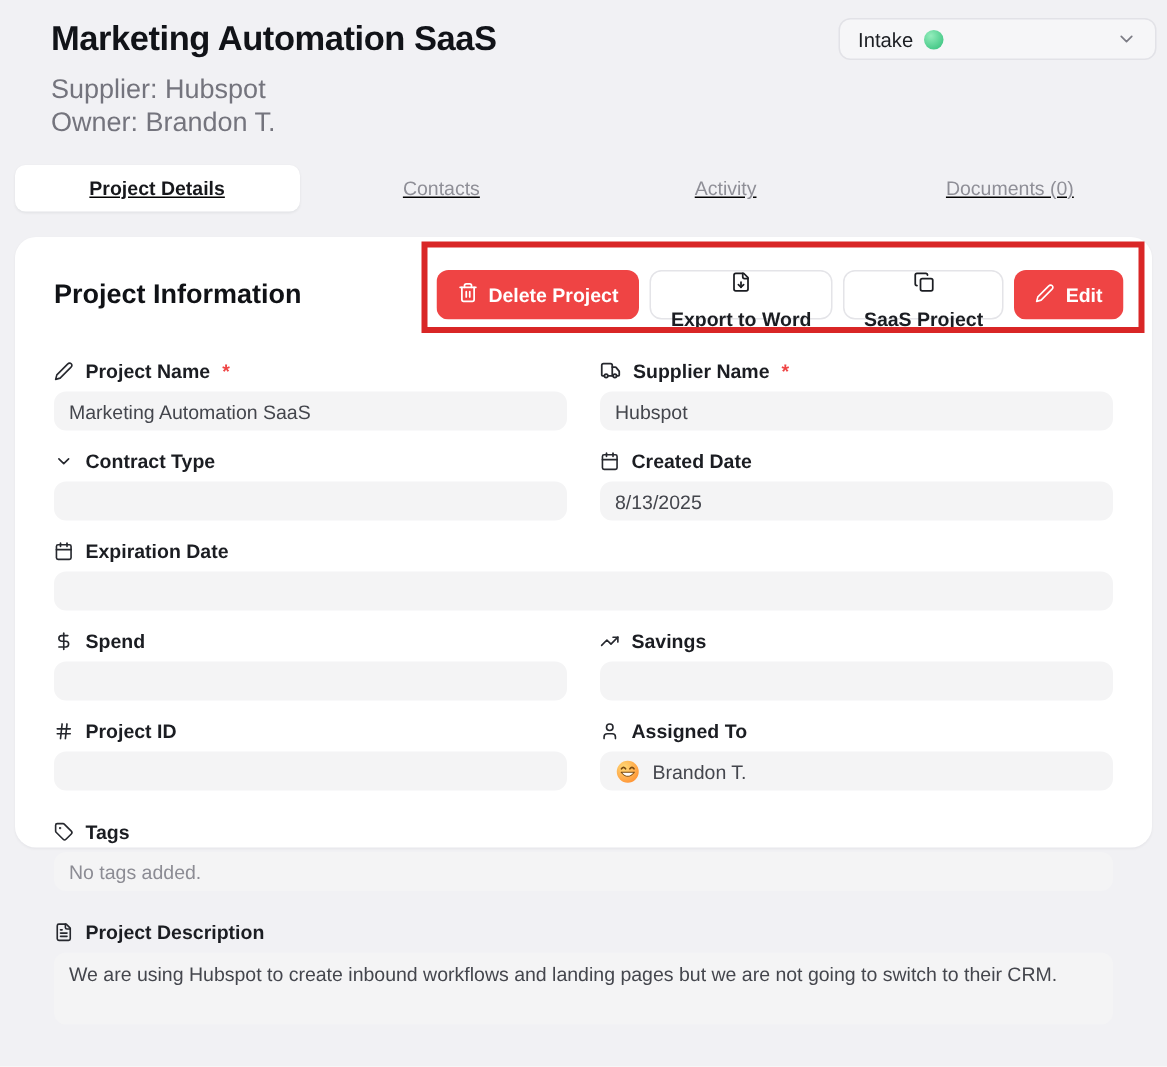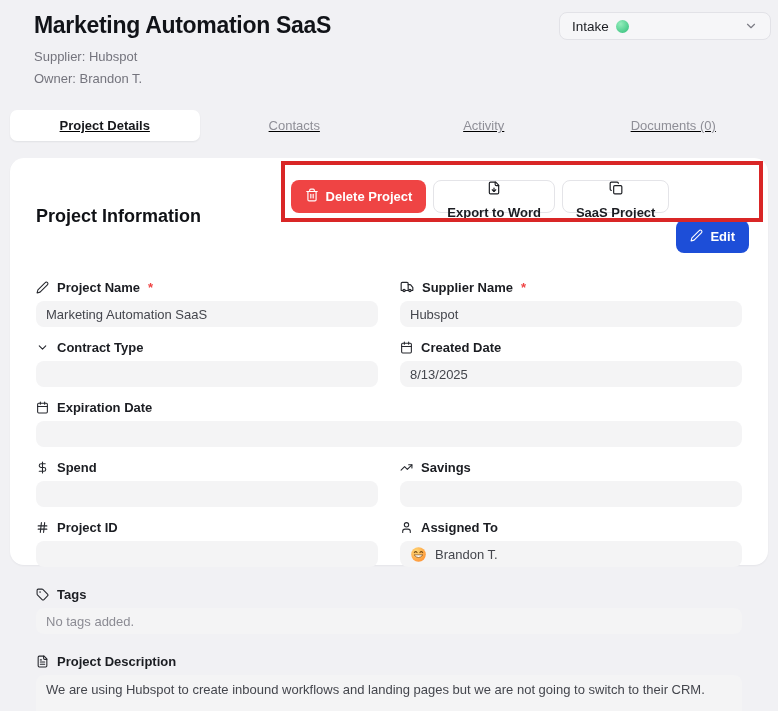--- a/index.html
+++ b/index.html
@@ -15,21 +15,21 @@
     background:#f1f1f4;
     overflow:hidden;
     padding-left:48px;
   }
 
   
   .page-title {
     position:absolute; left:34px; top:12px; margin:0;
     font-size:23px; font-weight:bold; color:#111318; letter-spacing:-0.3px;
   }
-  .subline { position:absolute; left:34px; font-size:13px; color:#74747d; }
+  .subline { position:absolute; left:34px; font-size:18px; color:#74747d; }
   .subline.supplier { top:49px; }
   .subline.owner { top:71px; }
 
   .status-select {
     position:absolute; top:12px; right:7px;
     width:212px; height:28px;
     background:#f6f6f8; border:1px solid #e2e2e7; border-radius:8px;
     display:flex; align-items:center; padding:0 12px;
     cursor:pointer;
   }
@@ -69,21 +69,21 @@
   .actions { display:flex; gap:7px; }
   .btn {
     height:33px; display:inline-flex; align-items:center; gap:7px;
     padding:0 13px; border-radius:8px; font-size:13px; font-weight:bold;
     font-family:"Liberation Sans",sans-serif;
     border:1px solid transparent; cursor:pointer; white-space:nowrap;
   }
   .btn svg { flex:none; }
   .btn.danger { background:#ef4444; color:#ffffff; }
   .btn.outline { background:#ffffff; color:#1b1d22; border-color:#e4e4e8;flex-direction:column; }
-  .btn.dark { background:#1d4ed8; color:#ffffff;margin-top:40px; }
+  .btn.dark { background:#ef4444; color:#ffffff; }
 
   
   .annotation-rect {
     position:absolute; left:281px; top:161px; width:482px; height:61px;
     border:4px solid #d92626; pointer-events:none; z-index:20;
   }
 
   
   .form { padding:26px 26px 0 26px; }
   .row { display:flex; gap:22px; margin-bottom:12px; }

